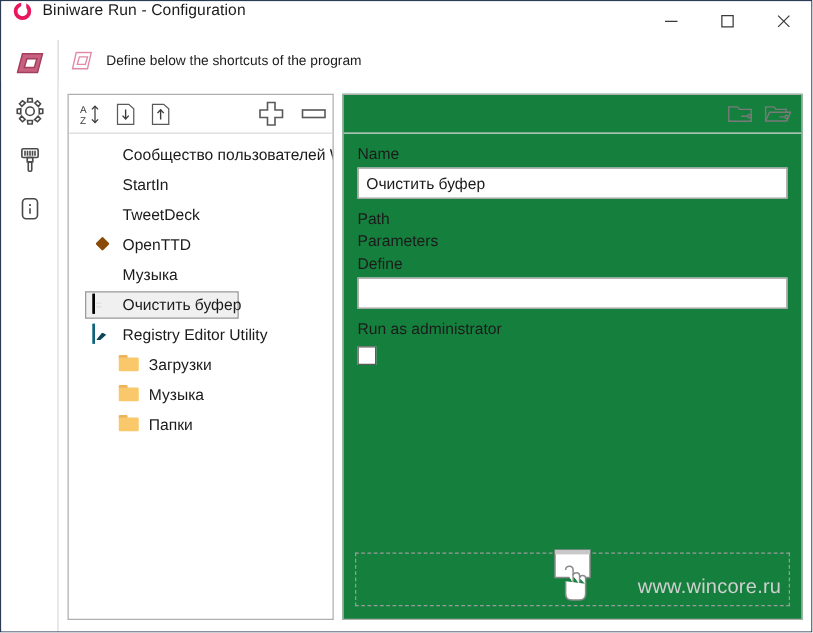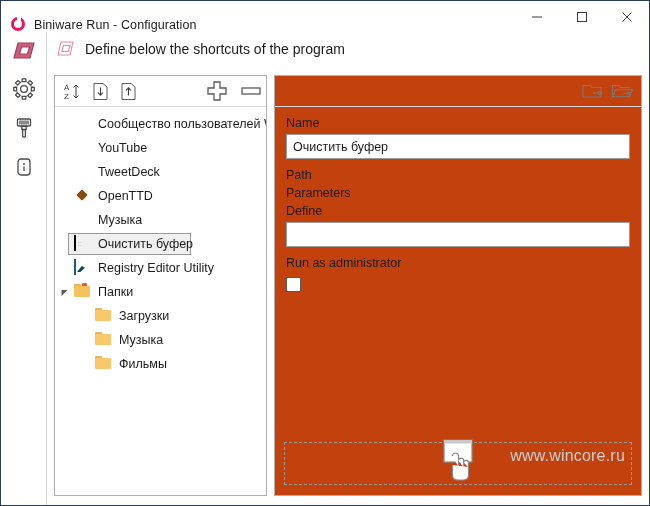--- a/index.html
+++ b/index.html
@@ -22,21 +22,21 @@
   }
 
   
   .titlebar {
     position: absolute;
     left: 0; top: 0;
     width: 648px;
     height: 31px;
     background: #ffffff;
     display: flex;
-    align-items: flex-end;
+    align-items: flex-start;
   }
   .app-icon {
     width: 16px;
     height: 16px;
     margin-left: 9px;
     margin-right: 8px;
     position: relative;
     flex: 0 0 auto;
   }
   .app-icon .ring {
@@ -86,21 +86,21 @@
     align-items: center;
   }
   .header-icon {
     margin-left: 56px;
     margin-right: 11px;
     width: 17px;
     height: 15px;
     flex: 0 0 auto;
   }
   .header-label {
-    font-size: 14px;
+    font-size: 11px;
     color: #1b1b1b;
     white-space: nowrap;
   }
 
   
   .rail {
     position: absolute;
     left: 0; top: 31px;
     width: 45px;
     height: 474px;
@@ -239,21 +239,21 @@
   .ic-folder.open .flag{position:absolute;left:8px;top:-1px;width:5px;height:4px;background:#e05b3a;border-radius:1px;}
 
   
   .detail-panel {
     position: absolute;
     left: 227px; top: 10px;
     width: 368px;
     height: 421px;
     box-sizing: border-box;
     border: 1px solid #aeaeae;
-    background: #c2410c;
+    background: #15803d;
   }
   .detail-toolbar {
     height: 30px;
     border-bottom: 1px solid #d9d9d9;
     display: flex;
     align-items: center;
     justify-content: flex-end;
     padding-right: 8px;
     gap: 8px;
   }
@@ -301,21 +301,21 @@
     position: absolute;
     left: 50%;
     top: -7px;
     margin-left: -22px;
     width: 44px;
     height: 50px;
   }
   .watermark {
     position: absolute;
     right: 6px;
-    bottom: 19px;
+    bottom: 5px;
     font-size: 16px;
     color: #cfcfcf;
     letter-spacing: 0.2px;
     white-space: nowrap;
   }
 </style>
 </head>
 <body>
 
 <div id="app">
@@ -458,21 +458,21 @@
 
       <div class="tree-body">
 
         <div class="tree-row indent0">
           <span class="t-icon"><span class="ic-grid"><i></i></span></span>
           <span class="t-label">Сообщество пользователей W</span>
         </div>
 
         <div class="tree-row indent0">
           <span class="t-icon"><span class="ic-yt"></span></span>
-          <span class="t-label">YouTube</span>
+          <span class="t-label">StartIn</span>
         </div>
 
         <div class="tree-row indent0">
           <span class="t-icon"><span class="ic-tw"></span></span>
           <span class="t-label">TweetDeck</span>
         </div>
 
         <div class="tree-row indent0">
           <span class="t-icon"><span class="ic-ottd"></span></span>
           <span class="t-label">OpenTTD</span>
@@ -487,51 +487,40 @@
           <span class="sel-box"></span>
           <span class="t-icon"><span class="ic-cmd"></span></span>
           <span class="t-label">Очистить буфер</span>
         </div>
 
         <div class="tree-row indent0">
           <span class="t-icon"><span class="ic-reg"></span></span>
           <span class="t-label">Registry Editor Utility</span>
         </div>
 
-        <div class="tree-row indent0">
-          <span class="expander">
-            <svg width="9" height="9" viewBox="0 0 9 9">
-              <polygon points="1.5,2 7.5,2 1.5,8" fill="#5a5a5a"></polygon>
-            </svg>
-          </span>
-          <span class="t-icon">
-            <span class="ic-folder open"><span class="tab"></span><span class="flag"></span><span class="body"></span></span>
-          </span>
-          <span class="t-label">Папки</span>
-        </div>
 
         <div class="tree-row indent1">
           <span class="t-icon">
             <span class="ic-folder"><span class="tab"></span><span class="body"></span></span>
           </span>
           <span class="t-label">Загрузки</span>
         </div>
 
         <div class="tree-row indent1">
           <span class="t-icon">
             <span class="ic-folder"><span class="tab"></span><span class="body"></span></span>
           </span>
           <span class="t-label">Музыка</span>
         </div>
 
         <div class="tree-row indent1">
           <span class="t-icon">
             <span class="ic-folder"><span class="tab"></span><span class="body"></span></span>
           </span>
-          <span class="t-label">Фильмы</span>
+          <span class="t-label">Папки</span>
         </div>
 
       </div>
     </div>
 
     <div class="detail-panel">
 
       <div class="detail-toolbar">
         <div class="tb-btn">
           <svg width="22" height="18" viewBox="0 0 22 18">

